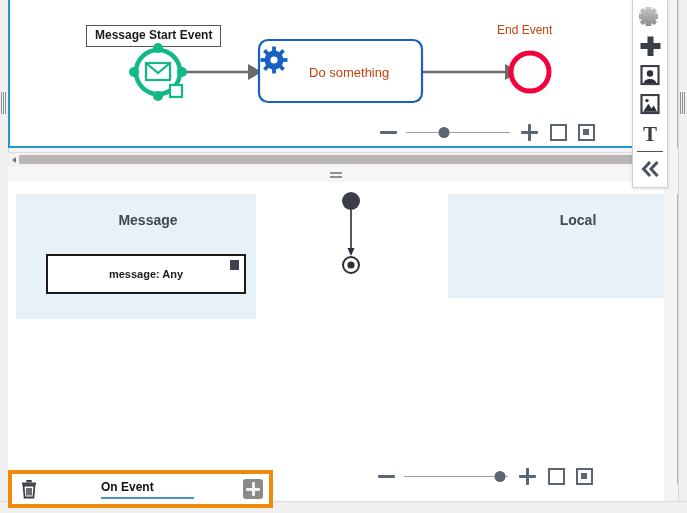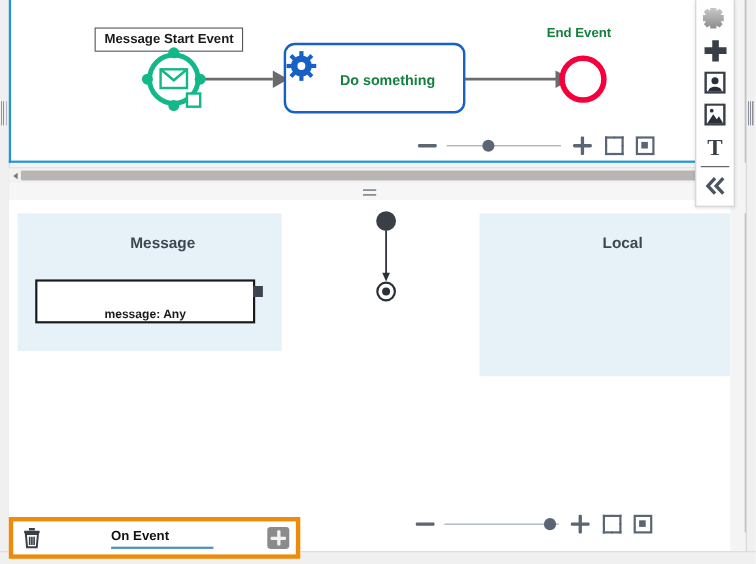--- a/index.html
+++ b/index.html
@@ -81,23 +81,23 @@
     font-weight: bold;
     font-size: 12px;
     color: #1a1a1a;
     white-space: nowrap;
     line-height: 1.1;
   }
   #msg-start-label { left: 76px; top: 25px; }
 
   .plain-label {
     position: absolute;
-    font-weight: bold;
+    font-weight: normal;
     font-size: 12px;
-    color: #15803d;
+    color: #c2410c;
     white-space: nowrap;
   }
   #end-event-label { left: 487px; top: 23px; }
 
   
   #bpmn-svg {
     position: absolute;
     left: 0; top: 0;
   }
 
@@ -285,30 +285,30 @@
     display: inline-block;
     margin-left: 8px;
     border-left: 5px solid transparent;
     border-right: 5px solid transparent;
     border-top: 6px solid #2b3038;
     vertical-align: 2px;
   }
 
   #region-message { left: 8px; top: 12px; width: 240px; height: 125px; }
   #region-persisted { left: 8px; top: 149px; width: 240px; height: 125px; }
-  #region-local { left: 428px; top: 12px; width: 236px; height: 148px; }
+  #region-local { left: 440px; top: 12px; width: 236px; height: 104px; }
 
   
   #class-box {
     position: absolute;
-    left: 24px; top: 72px;
+    left: 38px; top: 72px;
     width: 200px; height: 40px;
     border: 2.5px solid #1a1a1a;
     background: #ffffff;
-    display: flex; align-items: flex-end; justify-content: center;
+    display: flex; align-items: center; justify-content: center;
     box-sizing: border-box;
   }
   #class-box-label {
     font-weight: bold;
     font-size: 11px;
     color: #1a1a1a;
   }
   #class-box-port {
     position: absolute;
     left: 222px; top: 78px;

